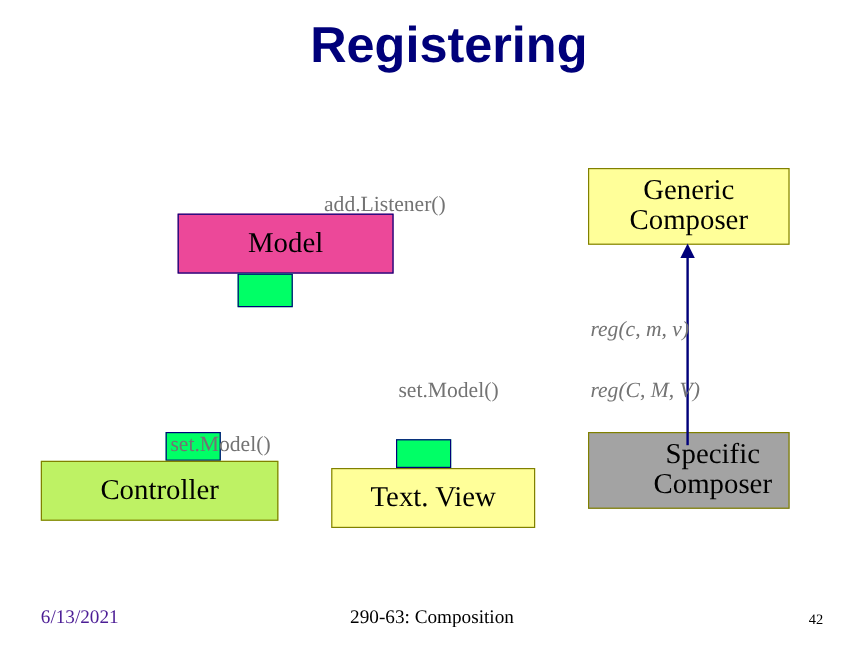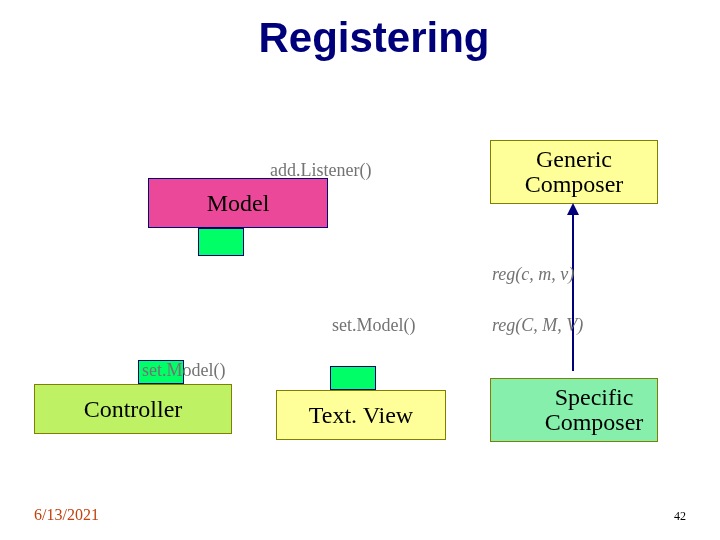--- a/index.html
+++ b/index.html
@@ -23,41 +23,41 @@
     display: flex;
     align-items: center;
     justify-content: center;
     font-size: 24px;
     color: #000;
   }
   .box-model { left: 148px; top: 178px; width: 180px; height: 50px; background: #ec4899; border-color: #00007a; }
   .box-controller { left: 34px; top: 384px; width: 198px; height: 50px; background: #bef264; border-color: #808000; }
   .box-textview { left: 276px; top: 390px; width: 170px; height: 50px; background: #ffff99; border-color: #808000; }
   .box-generic { left: 490px; top: 140px; width: 168px; height: 64px; background: #ffff99; border-color: #808000; line-height: 1.05; }
-  .box-specific { left: 490px; top: 378px; width: 168px; height: 64px; background: #86efac; border-color: #808000; line-height: 1.05; padding-left: 40px; }
+  .box-specific { left: 490px; top: 360px; width: 168px; height: 64px; background: #a3a3a3; border-color: #808000; line-height: 1.05; padding-left: 40px; }
 
   .stub { position: absolute; background: #00ff66; border: 1px solid #00007a; }
   .stub-model-bottom { left: 198px; top: 228px; width: 46px; height: 28px; }
   .stub-controller-top { left: 138px; top: 360px; width: 46px; height: 24px; }
   .stub-textview-top { left: 330px; top: 366px; width: 46px; height: 24px; }
 
   .lbl {
     position: absolute;
     font-size: 18px;
     color: #737373;
     white-space: nowrap;
   }
   .lbl-add { left: 270px; top: 160px; }
   .lbl-setmodel-r { left: 332px; top: 315px; }
   .lbl-setmodel-l { left: 142px; top: 360px; }
   .lbl-regcmv-l { left: 492px; top: 264px; font-style: italic; }
   .lbl-regCMV { left: 492px; top: 315px; font-style: italic; }
 
   
-  .footer-date { position: absolute; left: 34px; bottom: 16px; font-size: 16px; color: #c2410c; }
+  .footer-date { position: absolute; left: 34px; bottom: 16px; font-size: 16px; color: #4c1d95; }
   .footer-center { position: absolute; left: 0; width: 720px; bottom: 16px; text-align: center; font-size: 16px; color: #000; }
   .footer-num { position: absolute; right: 34px; bottom: 16px; font-size: 12px; color: #000; }
 
   
   .arrow-wrap { position: absolute; left: 567px; top: 203px; width: 12px; height: 168px; }
   .arrow-shaft { position: absolute; left: 5px; top: 10px; width: 2px; height: 158px; background: #00007a; }
   .arrow-head {
     position: absolute; left: 0; top: 0;
     width: 0; height: 0;
     border-left: 6px solid transparent;
@@ -106,15 +106,16 @@
     <span>Text. View</span>
   </div>
 
   <div class="lbl lbl-add">add.Listener()</div>
   <div class="lbl lbl-setmodel-r">set.Model()</div>
   <div class="lbl lbl-setmodel-l">set.Model()</div>
   <div class="lbl lbl-regcmv-l">reg(c, m, v)</div>
   <div class="lbl lbl-regCMV">reg(C, M, V)</div>
 
   <div class="footer-date">6/13/2021</div>
+  <div class="footer-center">290-63: Composition</div>
   <div class="footer-num">42</div>
 
 </div>
 
 </body></html>

